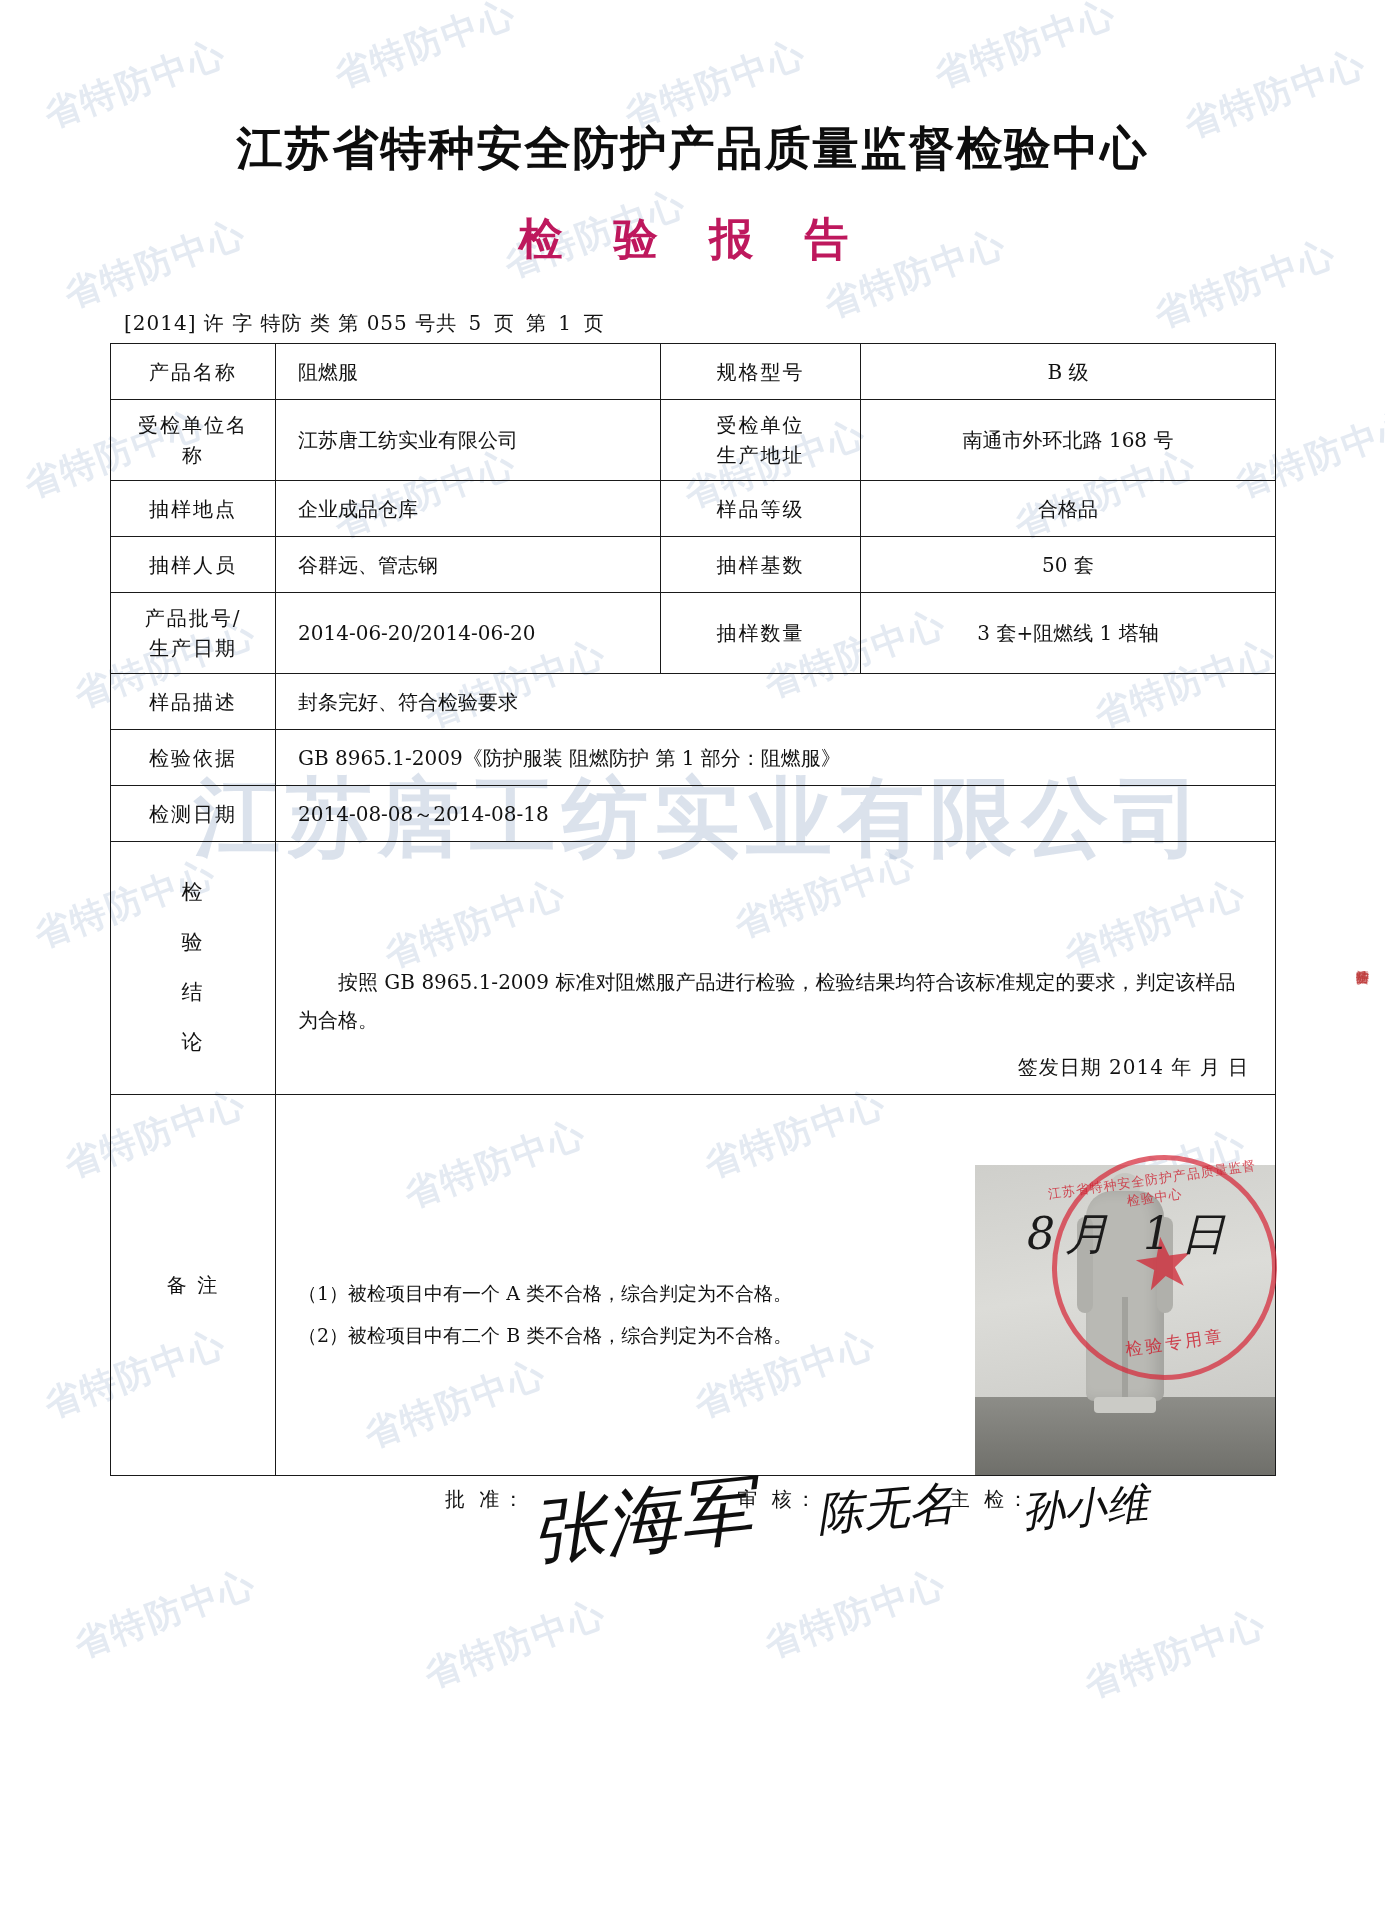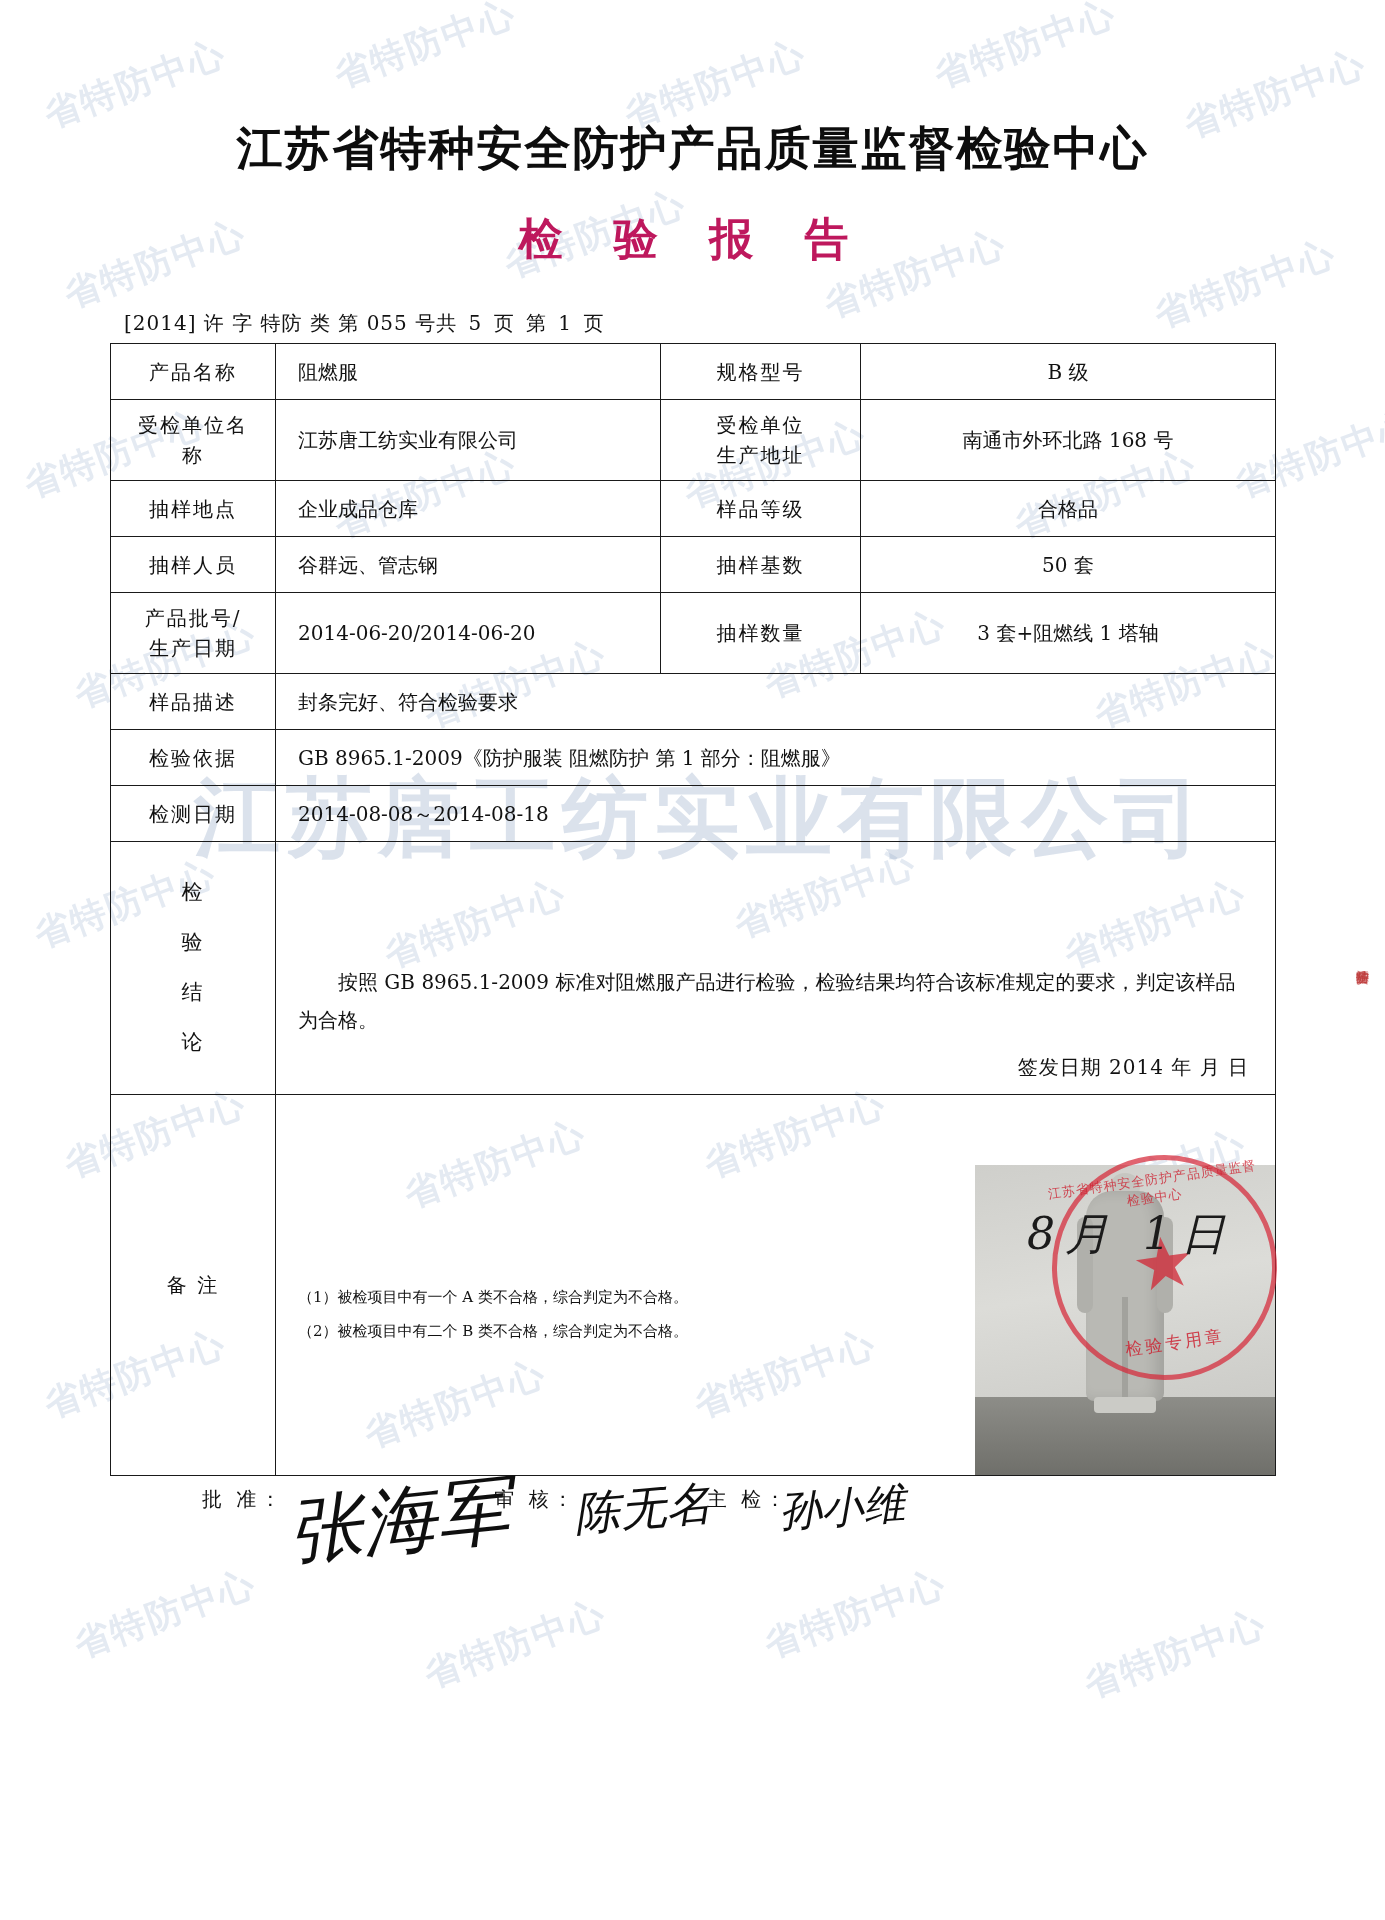--- a/index.html
+++ b/index.html
@@ -143,21 +143,21 @@
     position: absolute;
     right: 26px;
     bottom: 12px;
     font-size: 20px;
     letter-spacing: 1px;
   }
 
   
   .remark-cell { height: 360px; vertical-align: top; position: relative; }
   .remark-text {
-    font-size: 15px;
+    font-size: 19px;
     line-height: 2.0;
     padding-top: 58px;
   }
 
   
   .photo {
     position: absolute;
     right: 0;
     bottom: 0;
     width: 300px;
@@ -278,20 +278,21 @@
     letter-spacing: 10px;
   }
 
   
   .footer {
     display: flex;
     margin-top: 10px;
     font-size: 20px;
     position: relative;
     height: 180px;
+    justify-content: center;
   }
   .sig-block { position: relative; }
   .sig-label { letter-spacing: 4px; }
   .sig-approve { margin-left: 92px; }
   .sig-review  { margin-left: 210px; }
   .sig-main    { margin-left: 130px; }
 
   .scribble {
     position: absolute;
     font-family: "DejaVu Serif", serif;

